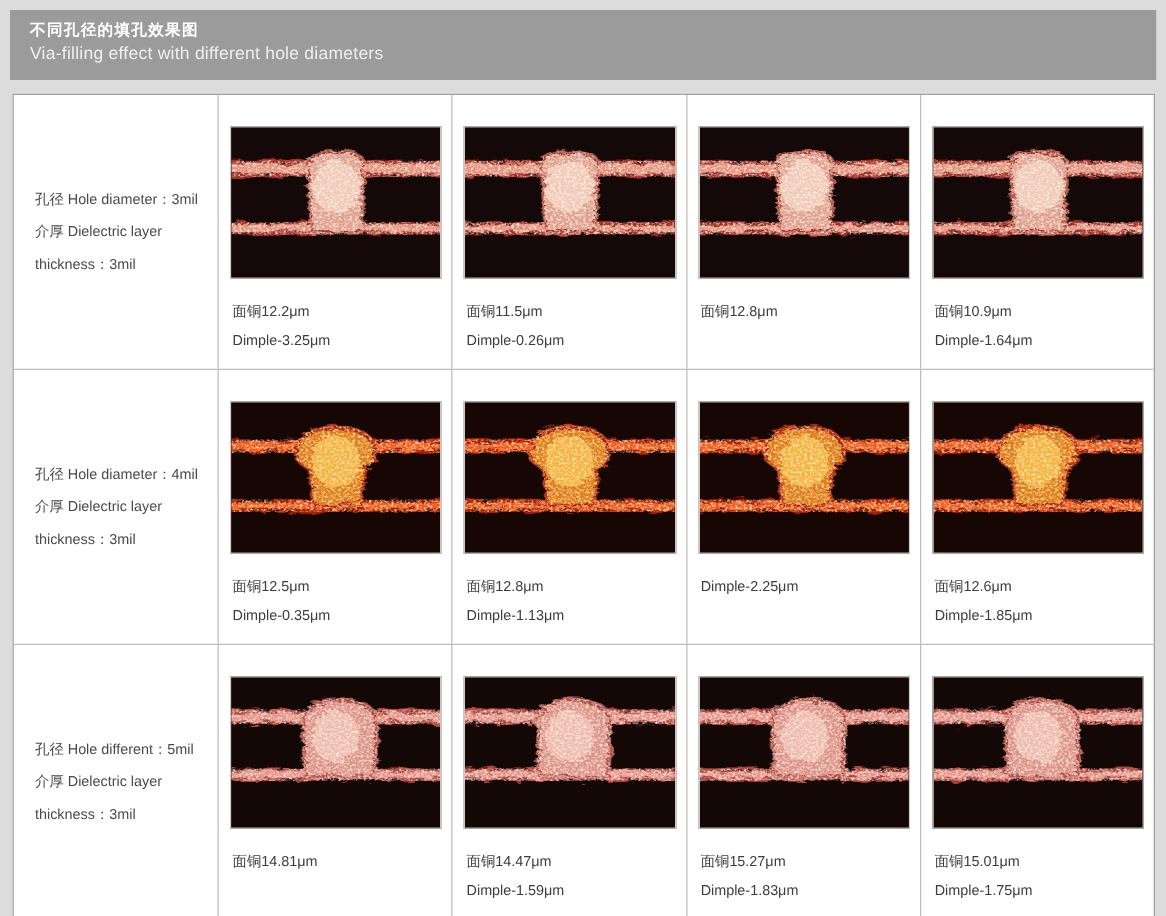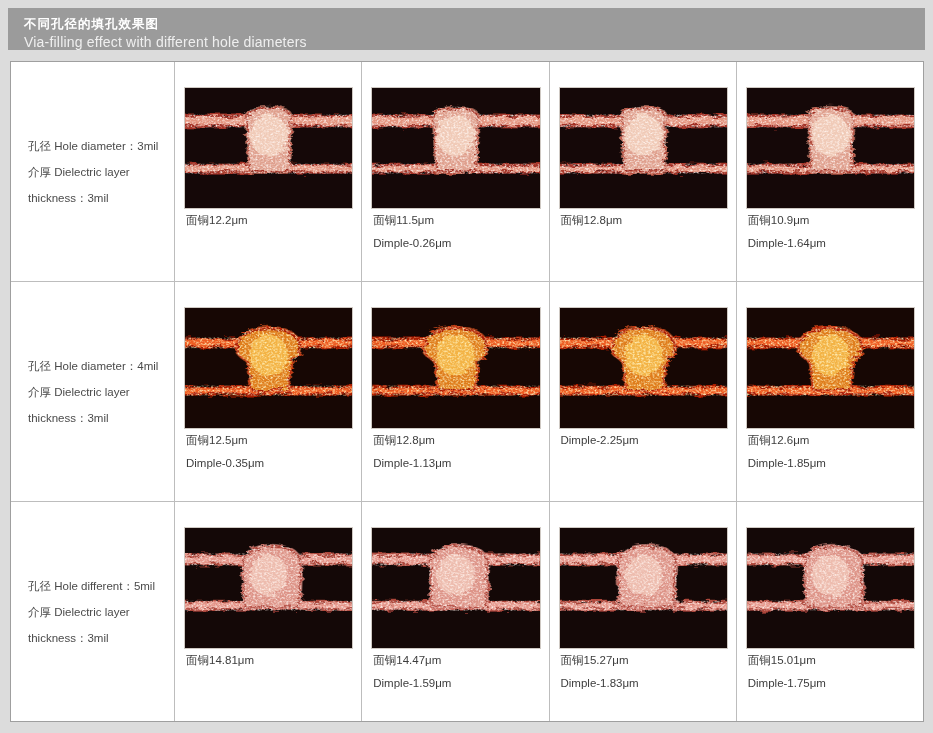--- a/index.html
+++ b/index.html
@@ -6,21 +6,21 @@
   body{
     width:933px;height:733px;
     background:#dcdcdc;
     font-family:"Liberation Sans","DejaVu Sans",sans-serif;
     -webkit-font-smoothing:antialiased;
     overflow:hidden;
   }
   .wrapper{padding:8px 8px 0 8px;}
   
   .header{
-    height:42px;
+    height:56px;
     background:#9b9b9b;
     color:#ffffff;
     padding:8px 0 0 16px;
     box-sizing:border-box;
   }
   .header-title{
     font-size:12.5px;
     font-weight:bold;
     letter-spacing:1px;
     line-height:16px;
@@ -67,21 +67,21 @@
     padding:25px 8px 0 9px;
   }
   .micro{
     height:122px;
     background:#140807;
     border:1px solid #cfc9c3;
     box-sizing:border-box;
     overflow:hidden;
   }
   .micro svg{display:block;width:100%;height:100%;}
-  .metrics{padding-left:2px;}
+  .metrics{margin-top:16px;padding-left:2px;}
   .metric{
     font-size:11.5px;
     color:#3d3d3d;
     line-height:23px;
     white-space:nowrap;
   }
 </style>
 </head>
 <body>
 
@@ -124,20 +124,21 @@
     </g>
     <g filter="url(#m0s)" opacity="0.9">
       <rect x="0" y="27" width="168" height="13"></rect>
       <rect x="0" y="77" width="168" height="10"></rect>
       <path d="M61,30 C60,22 70,19 84,19 C98,19 108,22 107,30 L106,86 L64,86 Z"></path>
     </g>
   </svg>
           </div>
     <div class="metrics">
       <div class="metric">面铜12.2μm</div>
+      <div class="metric">Dimple-3.25μm</div>
     </div>
   </div>
         <div class="cell">
     <div class="micro">
   <svg viewBox="0 0 168 122" preserveAspectRatio="none">
     <defs>
       <filter id="m1r" x="-15%" y="-15%" width="130%" height="130%">
         <feTurbulence type="fractalNoise" baseFrequency="0.08 0.28" numOctaves="3" seed="4"></feTurbulence>
         <feDisplacementMap in="SourceGraphic" scale="8"></feDisplacementMap>
       </filter>

